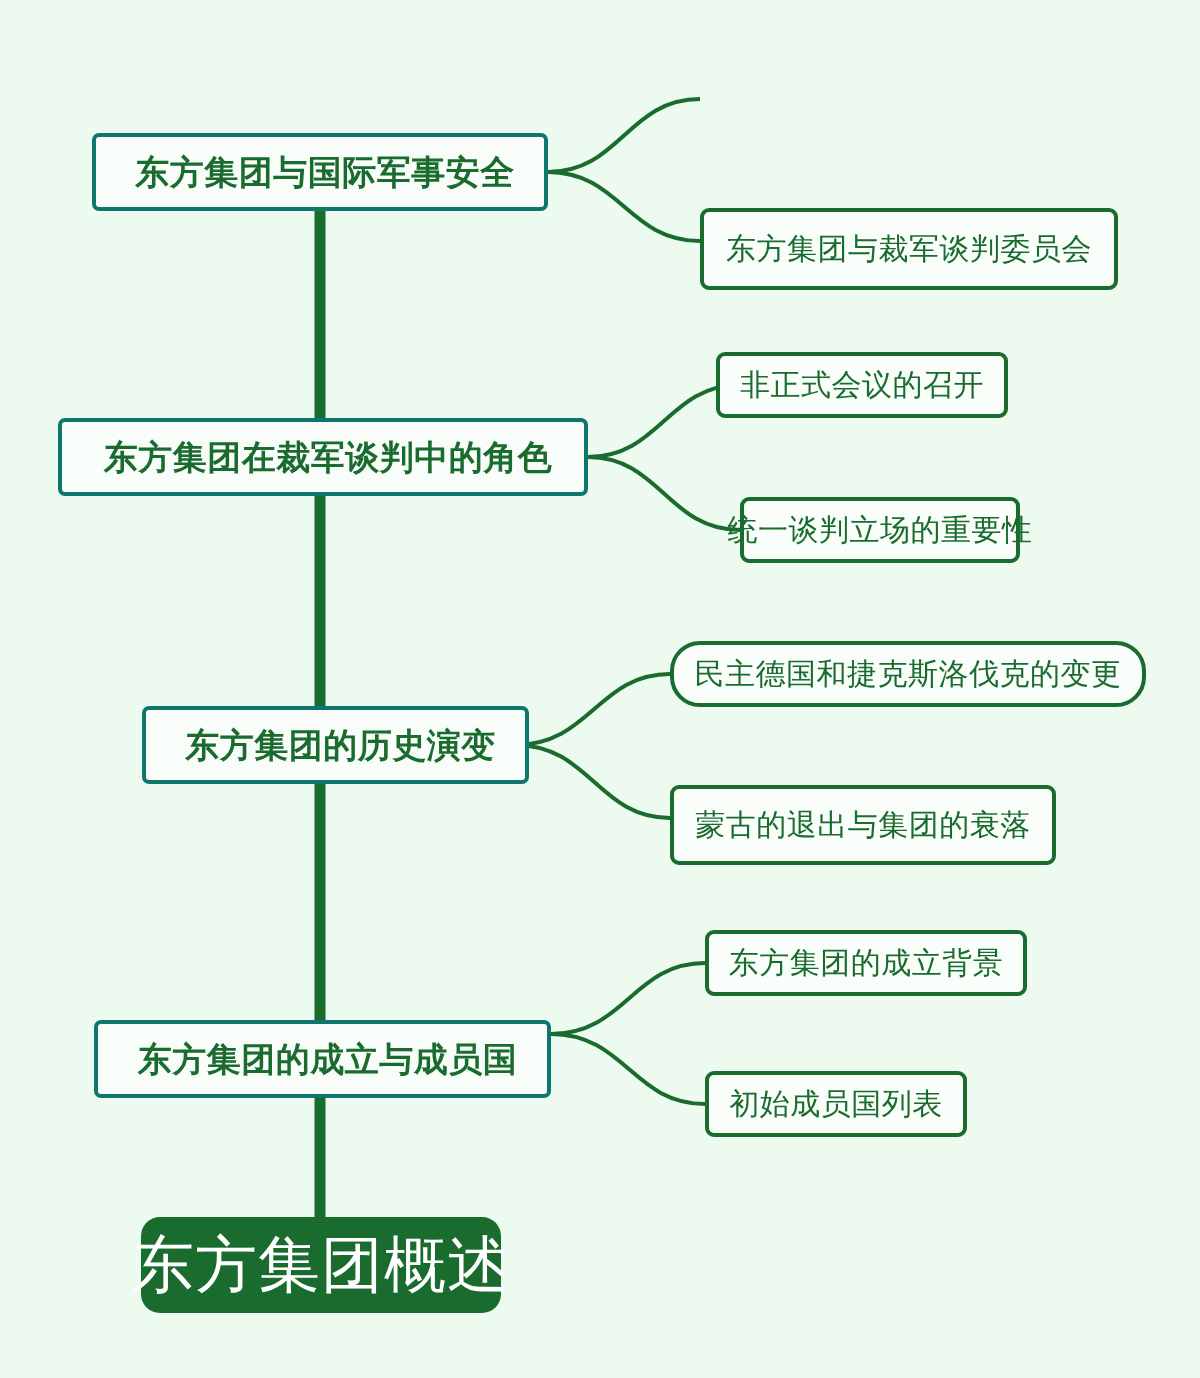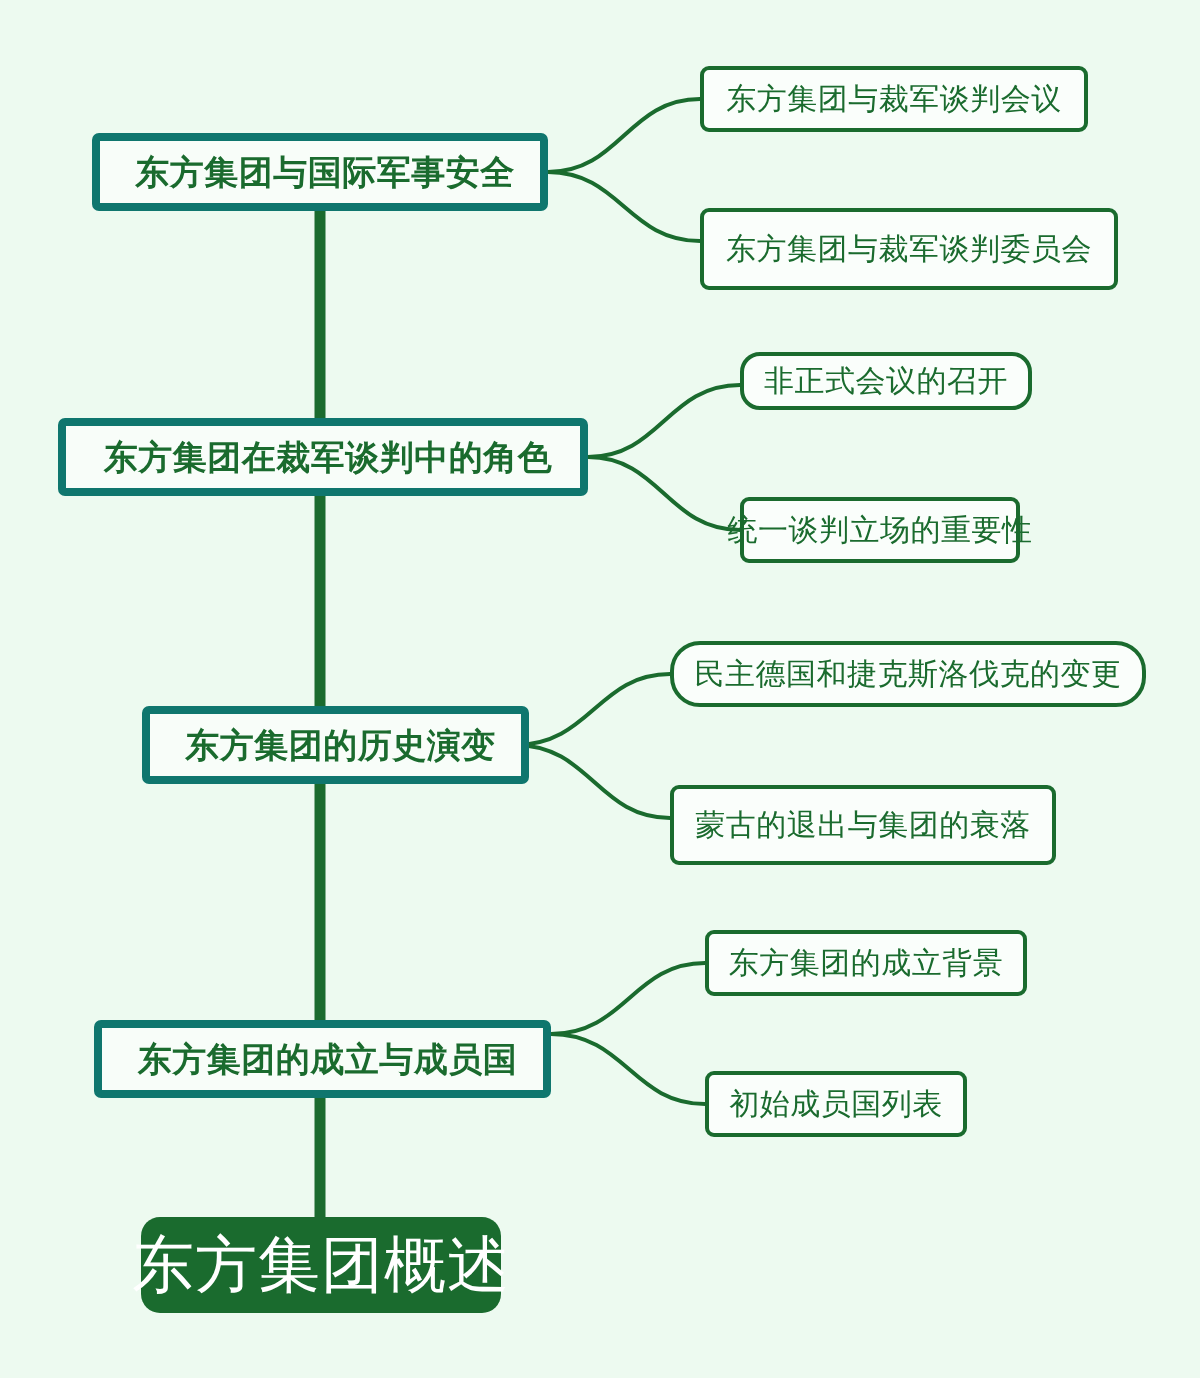--- a/index.html
+++ b/index.html
@@ -41,21 +41,21 @@
     color: #ffffff;
     border-radius: 19px;
     font-size: 62px;
     font-weight: 400;
     letter-spacing: 1px;
     z-index: 3;
   }
   .node-branch {
     background: #f8fdf9;
     color: #1a6b2e;
-    border: 8px solid #0f766e;
+    border: 4px solid #0f766e;
     border-radius: 7px;
     font-size: 34px;
     font-weight: bold;
     letter-spacing: 0.5px;
     z-index: 3;
     padding-left: 10px;
   }
   .node-leaf {
     background: #fafefb;
     color: #1a6b2e;
@@ -89,31 +89,28 @@
     <path d="M551,1034 C625,1034 633,1104 705,1104" fill="none" stroke="#1a6b2e" stroke-width="4"></path>
   </svg>
 
   <div class="node node-root" style="left:141px; top:1217px; width:360px; height:96px;">
     <span>东方集团概述</span>
   </div>
 
   <div class="node node-branch" style="left:92px; top:133px; width:456px; height:78px;">
     <span>东方集团与国际军事安全</span>
   </div>
-  <div class="node node-leaf" style="left:700px; top:66px; width:388px; height:66px;">
-    <span>东方集团与裁军谈判会议</span>
-  </div>
   <div class="node node-leaf" style="left:700px; top:208px; width:418px; height:82px;justify-content:center;">
     <span>东方集团与裁军谈判委员会</span>
   </div>
 
   <div class="node node-branch" style="left:58px; top:418px; width:530px; height:78px;">
     <span>东方集团在裁军谈判中的角色</span>
   </div>
-  <div class="node node-leaf" style="left:740px; top:352px; width:292px; height:58px;border-radius:20px;">
+  <div class="node node-leaf" style="left:716px; top:352px; width:292px; height:66px;">
     <span>非正式会议的召开</span>
   </div>
   <div class="node node-leaf" style="left:740px; top:497px; width:280px; height:66px;">
     <span>统一谈判立场的重要性</span>
   </div>
 
   <div class="node node-branch" style="left:142px; top:706px; width:387px; height:78px;">
     <span>东方集团的历史演变</span>
   </div>
   <div class="node node-leaf" style="left:670px; top:641px; width:476px; height:66px;border-radius:30px;">

